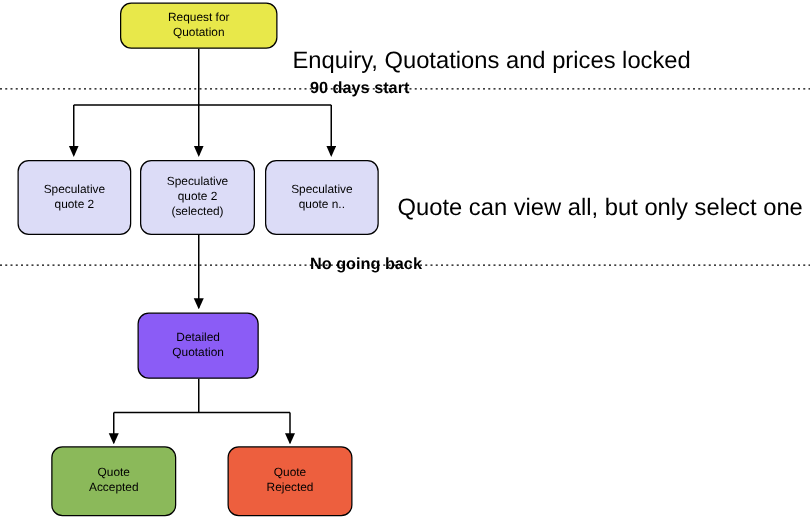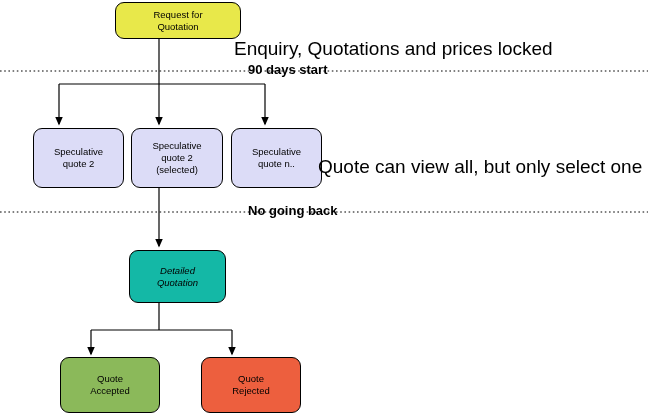--- a/index.html
+++ b/index.html
@@ -32,21 +32,20 @@
     display: flex;
     flex-direction: column;
     align-items: center;
     justify-content: center;
     text-align: center;
     color: #000000;
     font-family: "Liberation Sans", sans-serif;
     font-size: 9.5px;
     line-height: 12px;
     z-index: 3;
-    margin-left: 19px;
   }
   .node .line {
     display: block;
     white-space: nowrap;
   }
   .divider-label {
     position: absolute;
     z-index: 4;
     font-family: "Liberation Sans", sans-serif;
     font-weight: bold;
@@ -117,21 +116,21 @@
     <span class="line">Speculative</span>
     <span class="line">quote 2</span>
     <span class="line">(selected)</span>
   </div>
 
   <div class="node" style="left:212px; top:128px; width:91px; height:60px; background:#dcdcf7;">
     <span class="line">Speculative</span>
     <span class="line">quote n..</span>
   </div>
 
-  <div class="node" style="left:110px; top:250px; width:97px; height:53px; background:#14b8a6;font-style:italic;">
+  <div class="node" style="left:110px; top:250px; width:97px; height:53px; background:#8b5cf6;">
     <span class="line">Detailed</span>
     <span class="line">Quotation</span>
   </div>
 
   <div class="node" style="left:41px; top:357px; width:100px; height:56px; background:#8bb95a;">
     <span class="line">Quote</span>
     <span class="line">Accepted</span>
   </div>
 
   <div class="node" style="left:182px; top:357px; width:100px; height:56px; background:#ed5f3e;">

